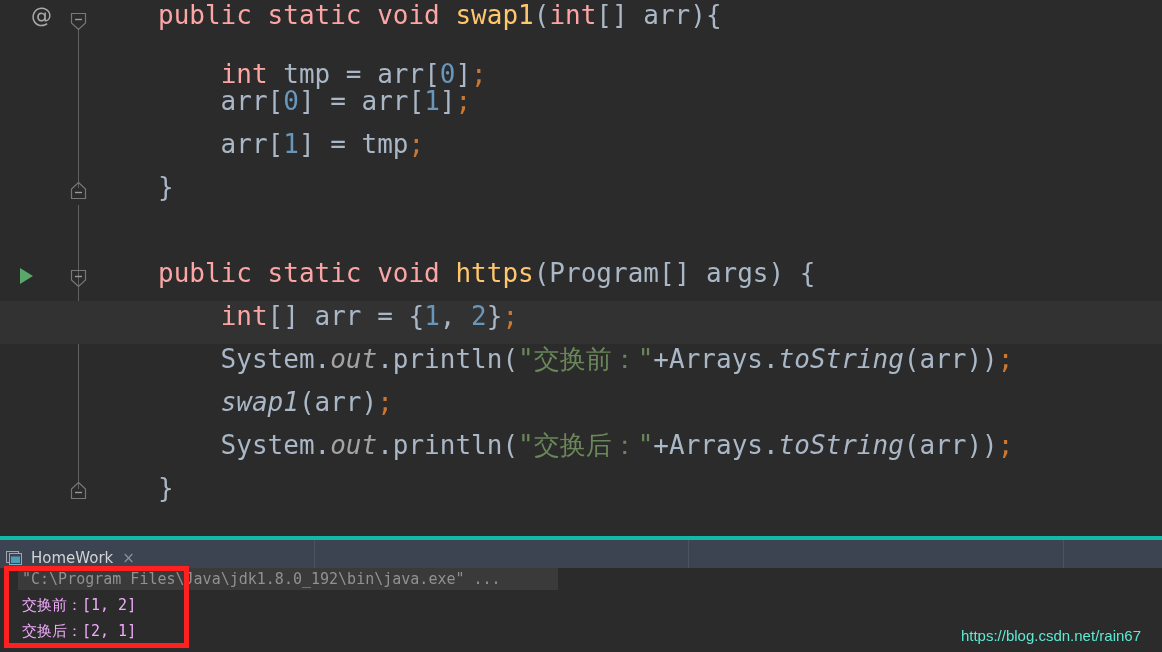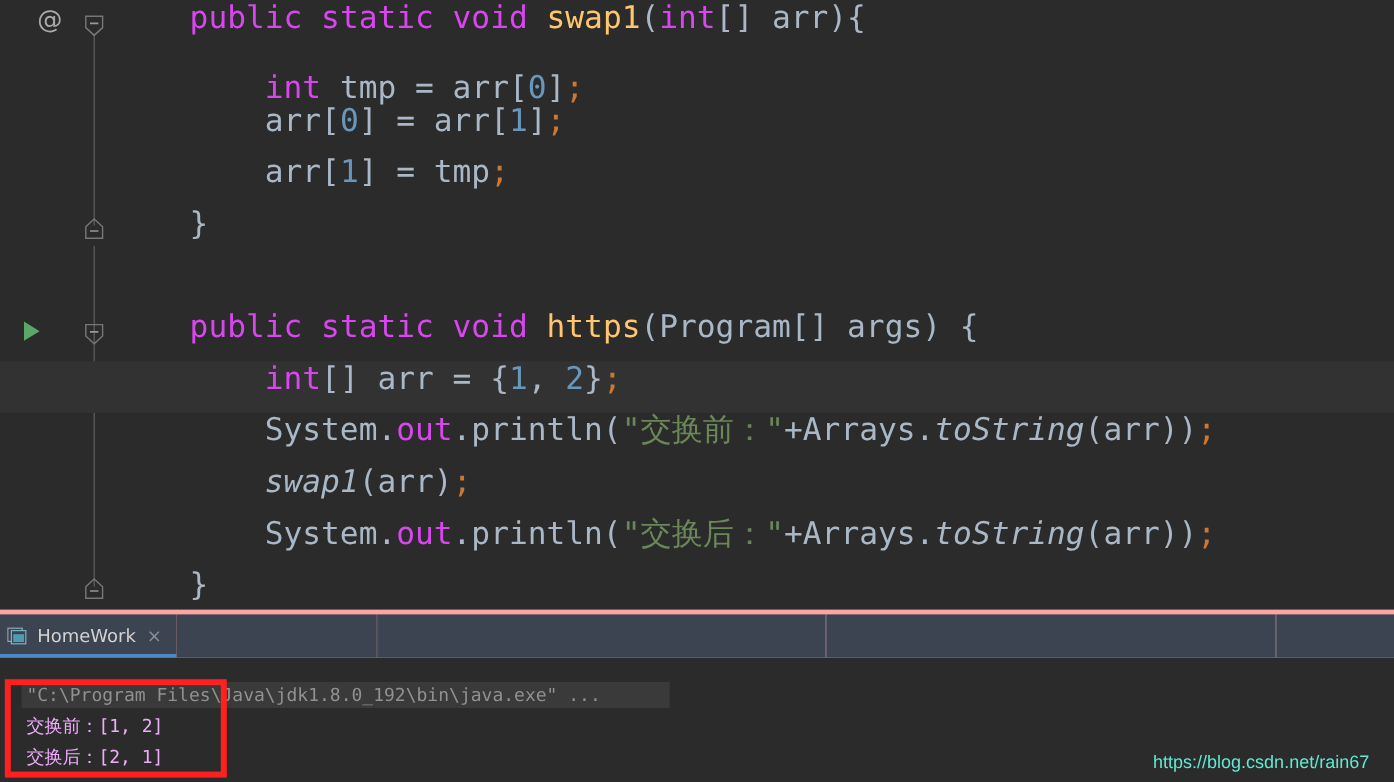--- a/index.html
+++ b/index.html
@@ -84,39 +84,39 @@
   .code-line {
     position: absolute;
     left: 0;
     white-space: pre;
     font-family: "DejaVu Sans Mono", "Liberation Mono", monospace;
     font-size: 26px;
     line-height: 43px;
     letter-spacing: 0px;
     color: #a9b7c6;
   }
-  .kw       { color: #d946ef; }
+  .kw       { color: #fca5a5; }
   .method   { color: #ffc66d; }
   .methodcall { color: #a9b7c6; font-style: italic; }
-  .field-static { color: #d946ef; }
+  .field-static { color: #a3a3a3; font-style: italic; }
   .static-m { color: #a9b7c6; font-style: italic; }
   .str      { color: #6a8759; }
   .num      { color: #6897bb; }
   .punct    { color: #a9b7c6; }
   .semi     { color: #cc7832; }
   .plain    { color: #a9b7c6; }
 
   
   #tabstrip {
     position: absolute;
     left: 0;
-    top: 508px;
+    top: 536px;
     width: 1162px;
     height: 40px;
-    background: #fca5a5;
+    background: #14b8a6;
   }
   .tab-panel {
     position: absolute;
     top: 4px;
     height: 36px;
     background: #3c4452;
     box-sizing: border-box;
   }
   .tab-divider {
     position: absolute;

